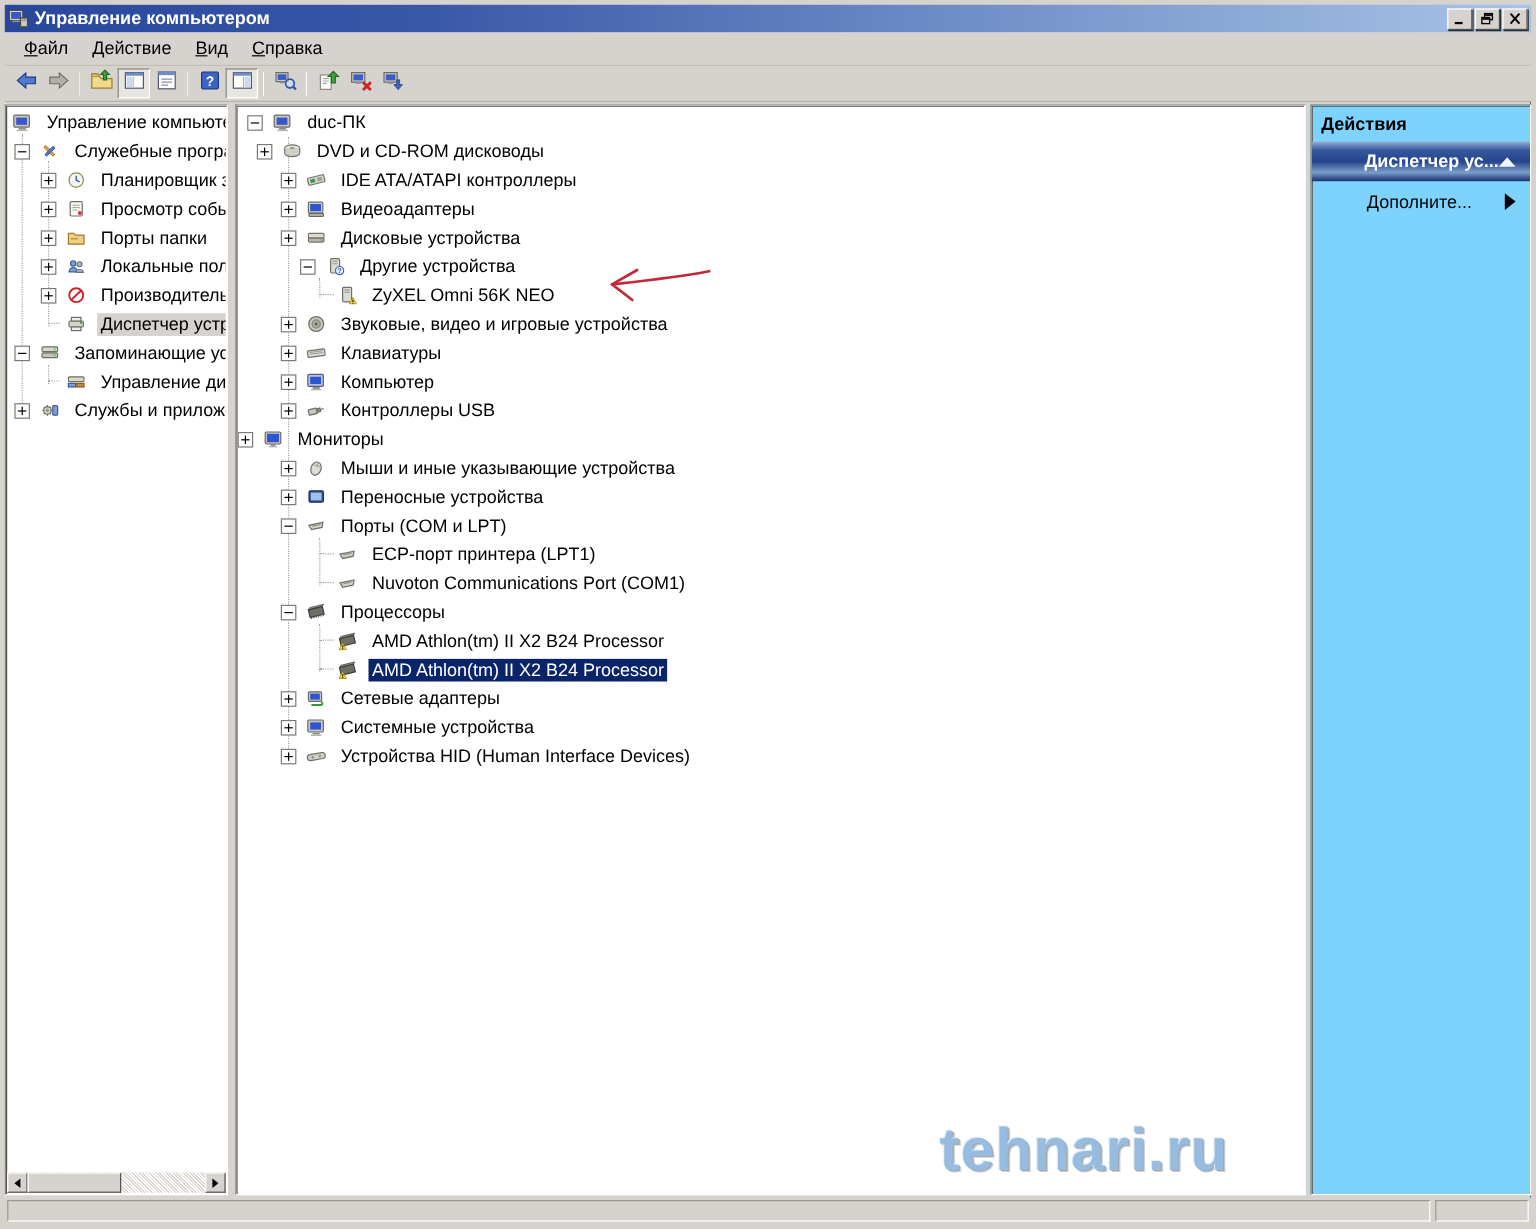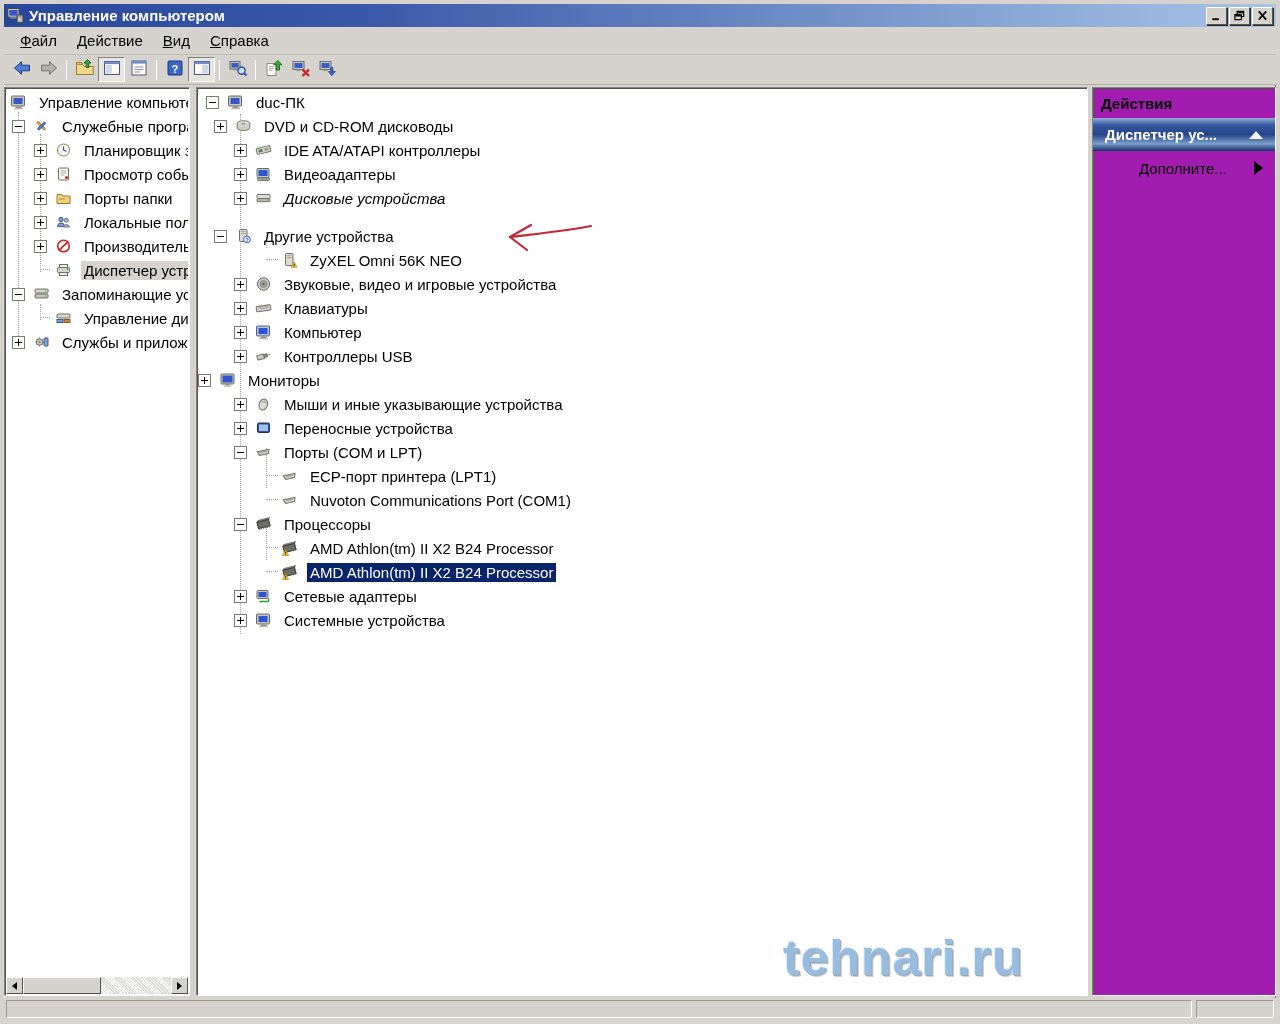--- a/index.html
+++ b/index.html
@@ -31,21 +31,21 @@
   .tbtn.pressed { border-color:#848480 #ffffff #ffffff #848480; background:#e7e5df; }
   .tbtn svg { width:20px; height:20px; }
   .tsep { width:1px; height:20px; background:#98958c; border-right:1px solid #fff; margin:0 4px; flex:none; }
 
   
   .content { height:913px; display:flex; padding:2px 0 2px 0; position:relative; }
   .panel { background:#fff; border:1px solid; border-color:#848480 #fff #fff #848480;
     box-shadow:inset 1px 1px 0 #55534e; position:relative; overflow:hidden; }
   .panel-left  { width:186px; height:100%; flex:none; }
   .panel-main  { width:892px; height:100%; flex:none; margin-left:6px; }
-  .panel-right { width:184px; height:100%; flex:none; margin-left:4px; background:#a21caf; }
+  .panel-right { width:184px; height:100%; flex:none; margin-left:4px; background:#7dd3fc; }
 
   .treearea { position:absolute; inset:2px 1px 18px 1px; overflow:hidden; }
   .panel-main .treearea { inset:2px 1px 2px 1px; }
 
   
   .trow { display:flex; align-items:center; height:24px; position:relative; white-space:nowrap; }
   .exp { width:13px; height:13px; flex:none; background:#fff; border:1px solid #7c7a74; position:relative; margin-right:8px; }
   .exp::before { content:""; position:absolute; left:2px; right:2px; top:5px; height:1px; background:#000; }
   .exp.plus::after { content:""; position:absolute; top:2px; bottom:2px; left:5px; width:1px; background:#000; }
   .exp-sp { width:13px; flex:none; margin-right:8px; }
@@ -67,21 +67,21 @@
   .sthumb { width:78px; height:17px; flex:none; background:#d6d3ce; border:1px solid; border-color:#fff #55534e #55534e #fff; }
   .strack { flex:1; }
   .arr-l { width:0; height:0; border:4px solid transparent; border-right:5px solid #000; margin-left:-4px; }
   .arr-r { width:0; height:0; border:4px solid transparent; border-left:5px solid #000; margin-right:-4px; }
 
   
   .actions-title { font-size:15px; font-weight:bold; padding:7px 0 6px 8px; }
   .actions-bar { height:33px; display:flex; align-items:center; padding:0 12px;
     background:linear-gradient(180deg,#93add4 0%,#34579d 22%,#26458b 50%,#7b9dcc 78%,#16306b 100%);
     color:#fff; font-weight:bold; font-size:15px; }
-  .actions-bar .lbl { flex:1; }
+  .actions-bar .lbl { flex:1;text-align:right; }
   .tri-up { width:0; height:0; border-left:7px solid transparent; border-right:7px solid transparent; border-bottom:8px solid #f0f4fa; }
   .actions-more { height:34px; display:flex; align-items:center; padding-left:46px; font-size:15px; position:relative; }
   .tri-right { position:absolute; right:12px; width:0; height:0;
     border-top:7px solid transparent; border-bottom:7px solid transparent; border-left:9px solid #000; }
 
   
   .red-arrow { position:absolute; left:304px; top:134px; width:92px; height:34px; pointer-events:none; }
   .watermark { position:absolute; left:779px; top:837px; width:420px; height:76px; z-index:30; pointer-events:none;
     font-size:50px; font-weight:bold; letter-spacing:1px; line-height:72px; color:#8fb7dd; opacity:.92;
     text-shadow:-1px -1px 0 #dfecf7, 1px 1px 0 #9aa2aa, 2px 2px 0 #c6ccd2; }
@@ -409,32 +409,32 @@
             <span class="exp plus"></span>
             <span class="ticon">
               <svg viewBox="0 0 16 16">
                 <rect x="1.5" y="2.5" width="12" height="9" rx="1" fill="#cfcfc6" stroke="#6b6b66"></rect>
                 <rect x="3" y="4" width="9" height="6" fill="#2f54cf"></rect>
                 <rect x="2" y="11.8" width="12" height="2.6" rx="0.8" fill="#a3b0a3" stroke="#6b6b66"></rect>
               </svg>
             </span>
             <span class="tlabel">Видеоадаптеры</span>
           </div>
-          <div class="trow" style="padding-left: 36px; font-style: italic;">
+          <div class="trow" style="padding-left: 36px;">
             <span class="exp plus"></span>
             <span class="ticon">
               <svg viewBox="0 0 16 16">
                 <rect x="1.5" y="4.5" width="13" height="4" rx="1" fill="#dddbd2" stroke="#73736c"></rect>
                 <rect x="1.5" y="8.5" width="13" height="3.2" rx="1" fill="#b9b7ae" stroke="#73736c"></rect>
                 <circle cx="12.5" cy="10" r="0.8" fill="#44cc44"></circle>
               </svg>
             </span>
             <span class="tlabel">Дисковые устройства</span>
           </div>
-          <div class="trow" style="padding-left: 16px; margin-top: 14px;">
+          <div class="trow" style="padding-left: 52px;">
             <span class="exp minus"></span>
             <span class="ticon">
               <svg viewBox="0 0 16 16">
                 <rect x="4" y="1.5" width="7.5" height="12" rx="1" fill="#dcdcd3" stroke="#6f6f68"></rect>
                 <rect x="5.5" y="3" width="4.5" height="1.2" fill="#a9a9a0"></rect>
                 <rect x="5.5" y="5" width="4.5" height="1.2" fill="#a9a9a0"></rect>
                 <circle cx="11.5" cy="11.5" r="3.4" fill="#eef3fb" stroke="#3b62c4"></circle>
                 <text x="11.5" y="13.6" font-size="5.8" text-anchor="middle" fill="#2a50b8" font-weight="bold" font-family="sans-serif">?</text>
               </svg>
             </span>
@@ -630,20 +630,33 @@
             <span class="exp plus"></span>
             <span class="ticon">
               <svg viewBox="0 0 16 16">
                 <rect x="1" y="2" width="13" height="10" rx="1" fill="#c6c6bd" stroke="#6b6b66"></rect>
                 <rect x="3" y="4" width="9" height="6" fill="#2f54cf"></rect>
                 <rect x="5" y="12.5" width="6" height="1.6" fill="#8f8f88"></rect>
                 <rect x="3.5" y="14.1" width="9" height="1.2" fill="#b5b5ad"></rect>
               </svg>
             </span>
             <span class="tlabel">Системные устройства</span>
+          </div>
+          <div class="trow" style="padding-left: 36px;">
+            <span class="exp plus"></span>
+            <span class="ticon">
+              <svg viewBox="0 0 16 16">
+                <g transform="rotate(-10 8 8)">
+                  <path d="M3 6 h10 a2.5 2.5 0 0 1 0 5 h-10 a2.5 2.5 0 0 1 0 -5 z" fill="#cfcfc6" stroke="#6f6f68"></path>
+                  <circle cx="5" cy="8.5" r="1" fill="#8b8b83"></circle>
+                  <circle cx="11" cy="8.5" r="1" fill="#8b8b83"></circle>
+                </g>
+              </svg>
+            </span>
+            <span class="tlabel">Устройства HID (Human Interface Devices)</span>
           </div>
         </div>
       <svg class="red-arrow" viewBox="0 0 92 34">
         <path d="M90 4 C 64 9, 36 12, 9 15" fill="none" stroke="#c22838" stroke-width="2.2" stroke-linecap="round"></path>
         <path d="M9 15 L30 3 M9 15 L26 28" fill="none" stroke="#c22838" stroke-width="2.2" stroke-linecap="round"></path>
       </svg>
     </div>
 
     <div class="panel panel-right">
       <div class="actions-title">Действия</div>

